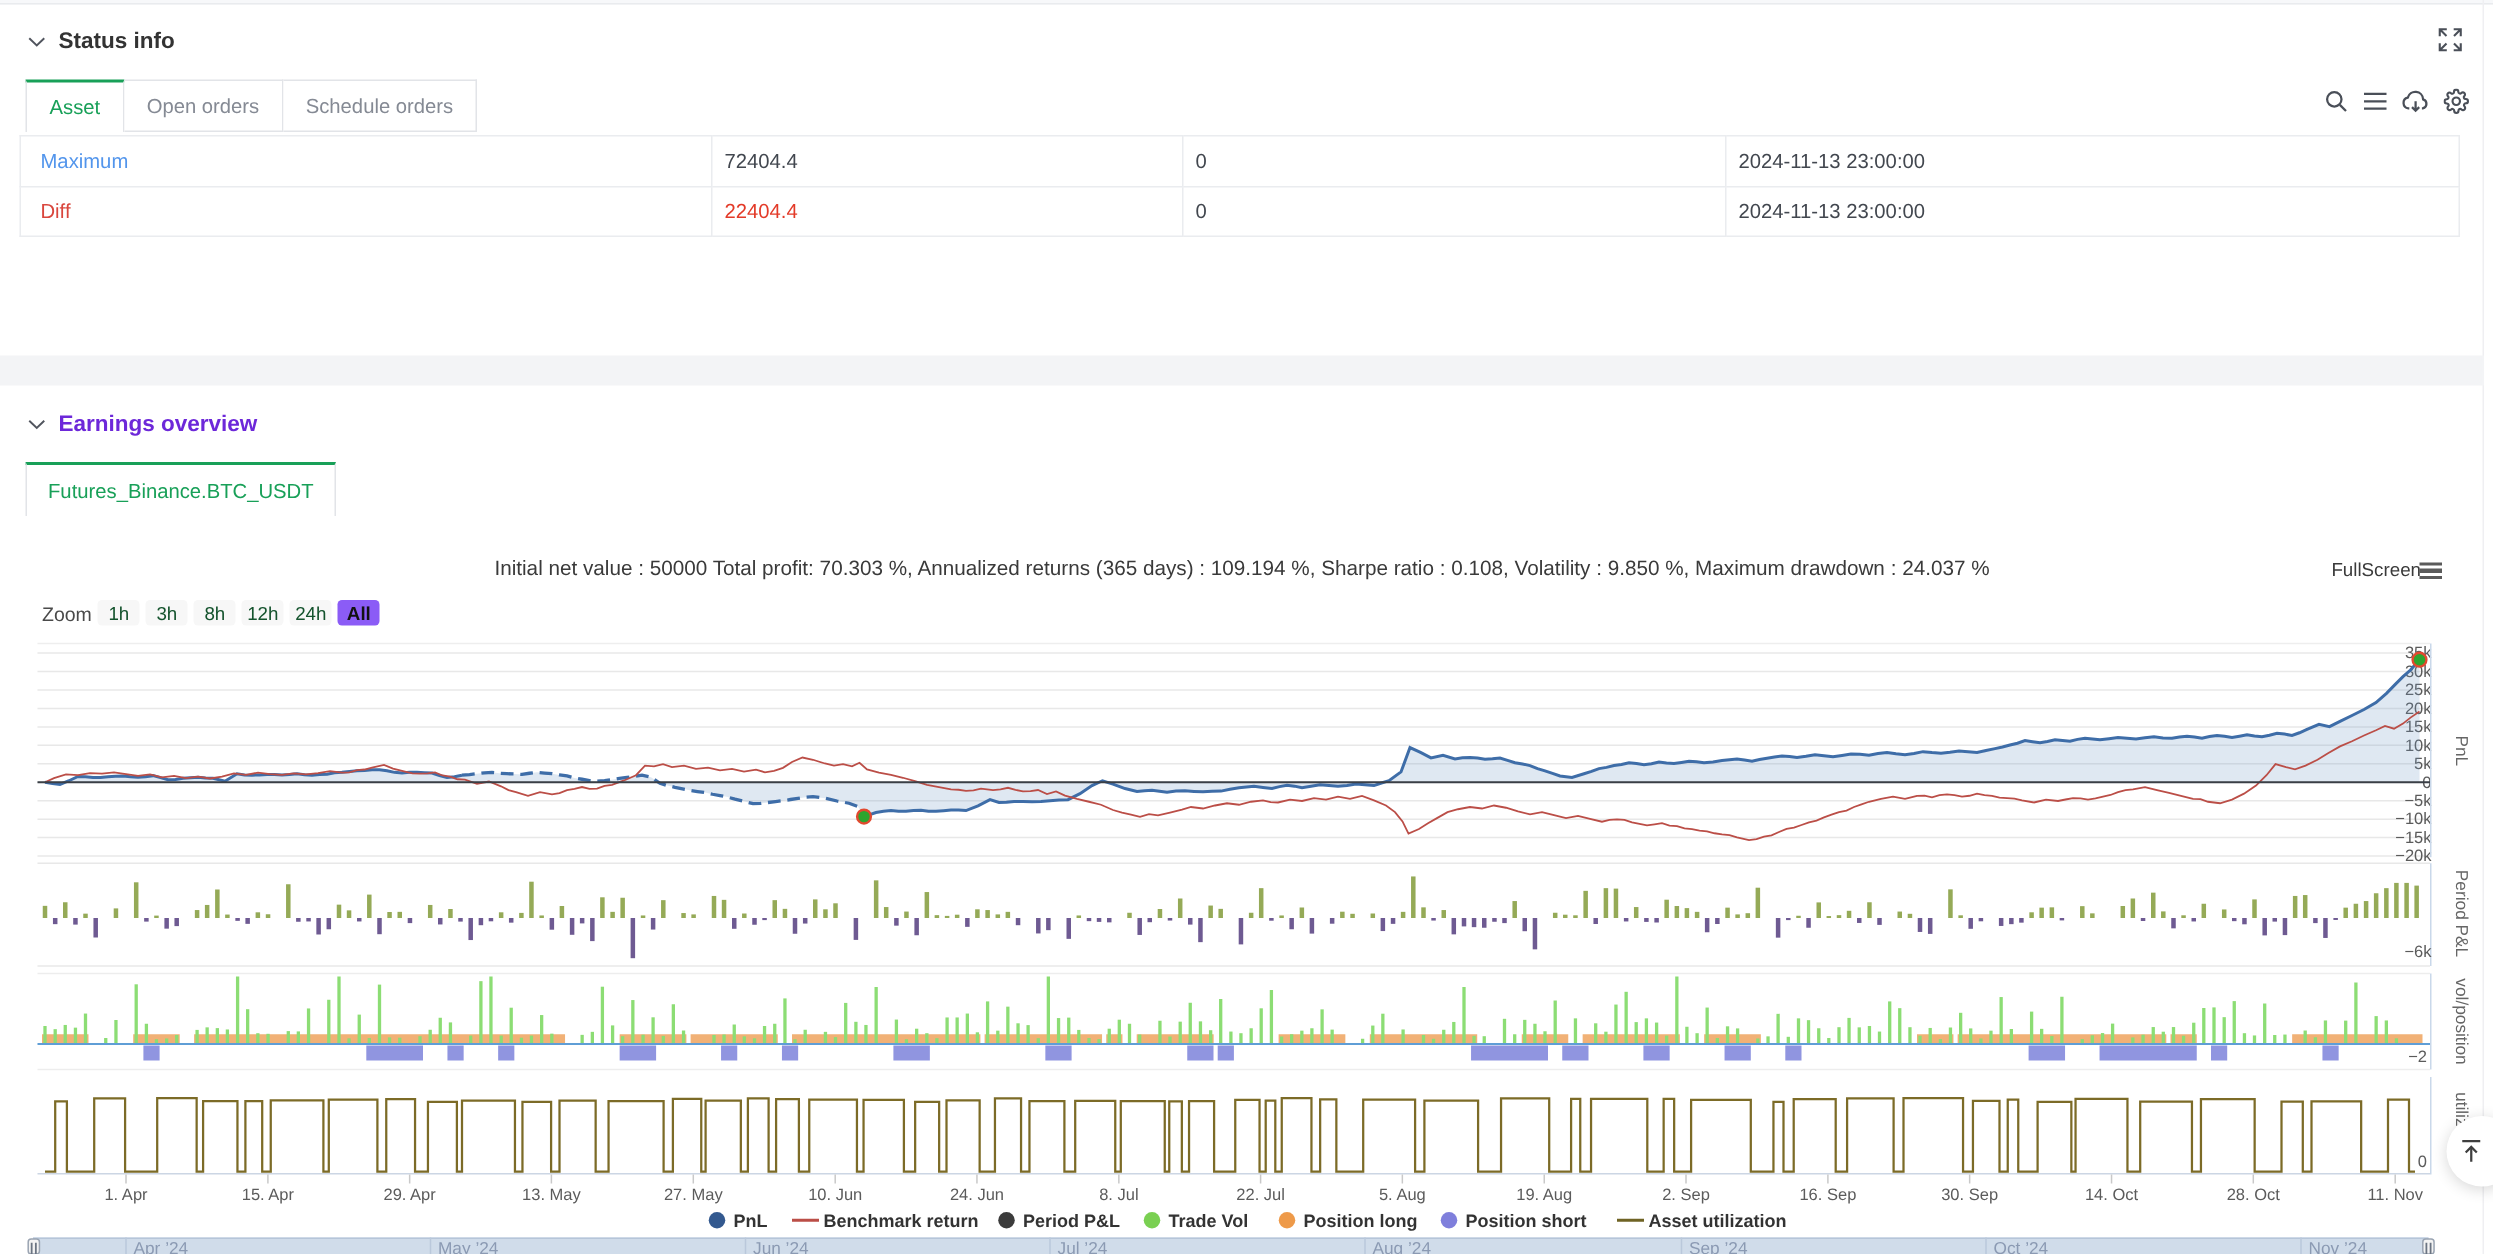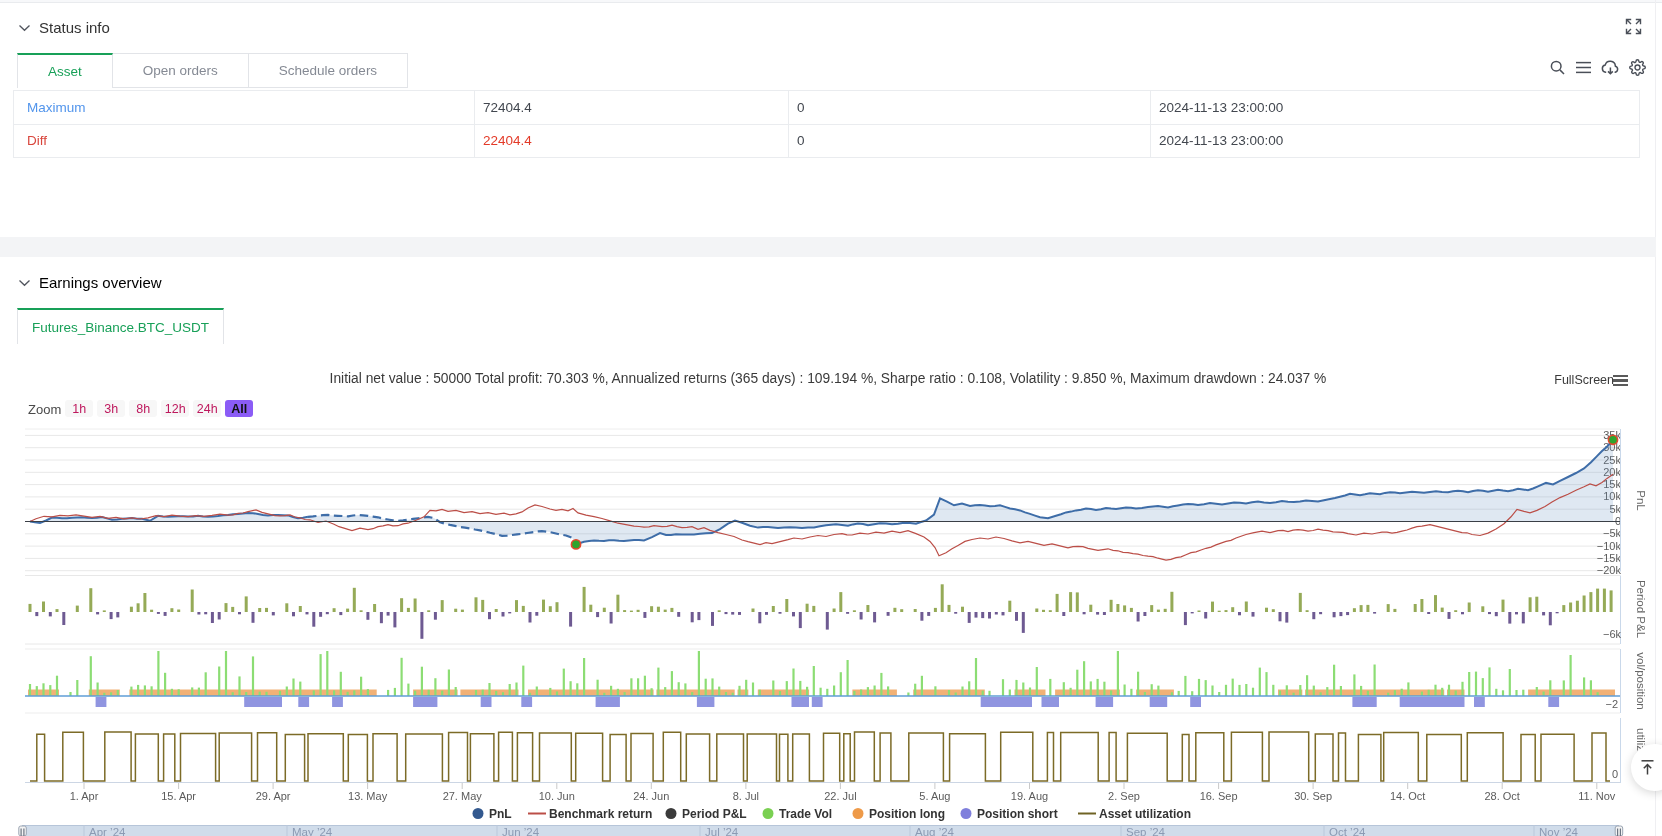--- a/index.html
+++ b/index.html
@@ -1,40 +1,40 @@
 <!DOCTYPE html>
 <html><head><meta charset="utf-8">
 <style>
 *{margin:0;padding:0;box-sizing:border-box}
 html,body{width:1662px;height:836px;overflow:hidden;background:#fff;
  font-family:"Liberation Sans",sans-serif;color:#515a6e;position:relative}
 .topstrip{position:absolute;left:0;top:0;width:1662px;height:3px;background:#f7f8fa;border-bottom:1px solid #e9ebee}
 .sechead{position:absolute;left:18px;display:flex;align-items:center}
 .sechead svg{margin-right:8px}
-.h1{font-size:15px;font-weight:normal;color:#333}
-.h2{font-size:15px;font-weight:normal;color:#000000}
+.h1{font-size:15px;font-weight:bold;color:#333}
+.h2{font-size:15px;font-weight:bold;color:#6d28d9}
 .icons{position:absolute;top:59px;left:1540px;display:flex;align-items:center}
 .icons svg{margin-left:9px}
 .expand{position:absolute;left:1625px;top:18px}
 .tabs{position:absolute;left:17px;top:53px;display:flex;font-size:13.5px;height:35px}
-.tab{border:1px solid #e2e4e8;border-left:none;background:#fff;display:flex;align-items:center;padding:0 30px;color:#858a94}
+.tab{border:1px solid #e2e4e8;border-left:none;background:#fff;display:flex;align-items:center;padding:0 15px;color:#858a94}
 .tab.first{border-left:1px solid #e2e4e8}
 .tab.active{border-top:2px solid #18a058;color:#18a058;border-bottom:none}
 .tbl{position:absolute;left:13px;top:90px;width:1626px;border-collapse:collapse;font-size:13.5px;table-layout:fixed}
 .tbl th,.tbl td{border:1px solid #eaecef;height:33.5px;padding:0 0 0 8px;text-align:left;font-weight:normal;color:#42474f;overflow:hidden;white-space:nowrap}
 .tbl th{background:#f9fafb;font-weight:bold;color:#40454d;height:34px}
 .tbl th:first-child,.tbl td:first-child{padding-left:13px}
 .band{position:absolute;left:0;top:237px;width:1656px;height:20px;background:#f3f4f6}
 .etab{position:absolute;left:17px;top:308px;height:36px;border:1px solid #e2e4e8;border-top:2px solid #18a058;border-bottom:none;display:flex;align-items:center;padding:0 14px;color:#18a058;font-size:13.5px;font-weight:normal}
 .stats{position:absolute;left:-3px;top:371px;width:1662px;text-align:center;font-size:13.8px;color:#3a3a3a}
 .fullscreen{position:absolute;right:48px;top:372.5px;font-size:12.5px;color:#3a3a3a}
 .burger{position:absolute;left:1613px;top:374.5px}
 .burger div{width:15px;height:2.6px;background:#5a5a5a;margin-bottom:2.1px}
 .zoomrow{position:absolute;left:28px;top:400px;display:flex;align-items:flex-end;font-size:13px;color:#4a4a4a}
-.zbtn{width:28px;height:17px;margin-left:4px;background:#f7f7f7;border-radius:3px;color:#be185d;
+.zbtn{width:28px;height:17px;margin-left:4px;background:#f7f7f7;border-radius:3px;color:#14532d;
  display:flex;align-items:center;justify-content:center;font-size:12.5px}
 .zbtn.on{background:#8b5cf6;color:#111;font-weight:bold}
 .chart{position:absolute;left:0;top:422px}
 .fab{position:absolute;left:1631px;top:744px;width:47px;height:47px;border-radius:50%;background:#fff;
  box-shadow:0 2px 10px rgba(0,0,0,0.16);display:flex;align-items:center;justify-content:flex-start;padding-left:9px}
 .rightline{position:absolute;left:1655px;top:0;width:1px;height:836px;background:#efeff2}
 </style></head>
 <body>
 <div class="topstrip"></div>
 <div class="rightline"></div>

